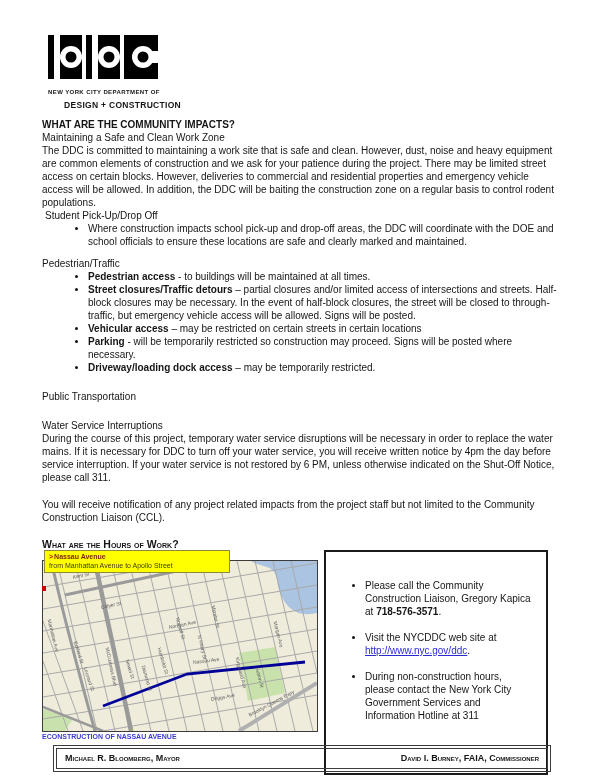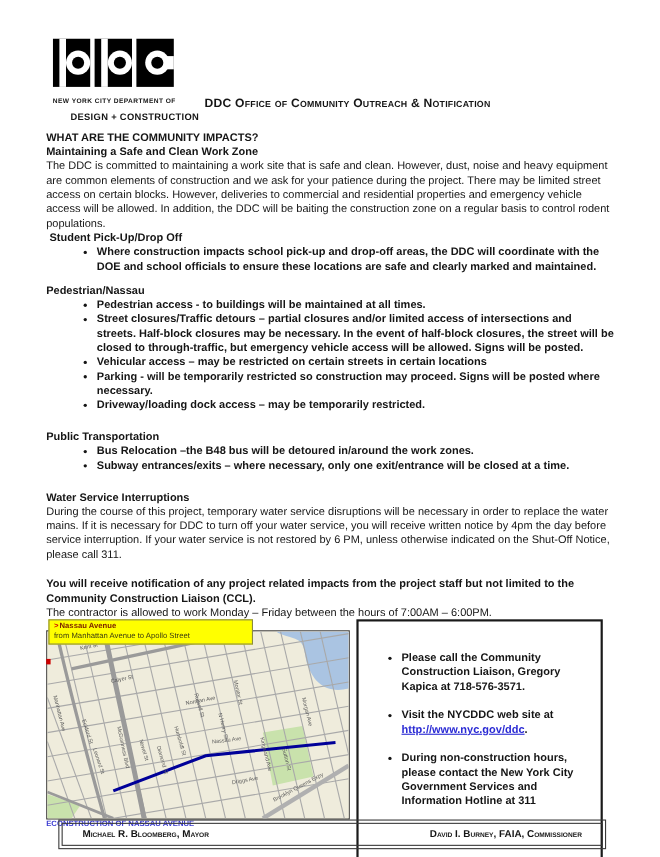--- a/index.html
+++ b/index.html
@@ -12,22 +12,22 @@
   .logo{width:122px;}
   .logo-line1{font-size:6px;font-weight:bold;letter-spacing:.4px;margin-top:2px;white-space:nowrap;}
   .logo-line2{font-size:8.5px;font-weight:bold;letter-spacing:.3px;white-space:nowrap;padding-left:16px;}
   .doc-title{margin-left:16px;margin-bottom:12px;font-weight:bold;font-size:11px;
              font-variant:small-caps;letter-spacing:.2px;}
 
   h2,h3{margin:0;font-size:10px;}
   .h-caps{font-weight:bold;}
   .smallcaps{font-variant:small-caps;font-weight:bold;font-size:10.5px;}
   p{margin:0;}
-  .b{font-weight:bold;}
-  ul{margin:0;padding-left:46px;list-style:disc;font-weight:bold;}
+  .b{font-weight:normal;}
+  ul{margin:0;padding-left:46px;list-style:disc;}
   li{margin:0;padding:0;}
   .mt-s{margin-top:9px;}
   .mt-m{margin-top:14px;}
   .mt-l{margin-top:16px;}
   .indent{padding-left:3px;}
 
   
   .row{display:flex;margin-top:9px;align-items:flex-start;}
   .map-wrap{width:276px;}
   .map-box{position:relative;width:274px;height:170px;border:1px solid #3c3c3c;background:#efecdc;}
@@ -43,21 +43,21 @@
   .map-caption{margin-top:1px;font-size:7px;line-height:8.5px;font-weight:bold;color:#3b3bd1;}
 
   .contact-box{margin-left:6px;margin-top:-10px;width:194px;border:2px solid #1a1a1a;
                padding:13px 13px 40px 13px;background:#fff;}
   .contact-box ul{padding-left:26px;margin-top:14px;}
   .contact-box li{margin-bottom:11px;margin-top:13px;}
   .blue-link{color:#2a2ad4;text-decoration:underline;cursor:pointer;}
 
   
   .footer-outer{position:absolute;left:53px;bottom:7px;width:492px;border:1px solid #3a3a3a;padding:2px;}
-  .footer-inner{border:1px solid #3a3a3a;padding:3px 18px;display:flex;justify-content:space-between;
+  .footer-inner{border:1px solid #3a3a3a;padding:3px 8px;display:flex;justify-content:space-between;
                 align-items:center;font-variant:small-caps;font-weight:bold;font-size:9px;gap:36px;}
   .footer-inner .blue-link{font-weight:bold;}
 </style>
 </head>
 <body>
 
 <div class="page">
 
   <div class="header">
     <div class="logo">
@@ -74,63 +74,56 @@
         <circle cx="61" cy="22" r="5.5" fill="#000"></circle>
 
         <rect x="76" y="0" width="34" height="44" fill="#000"></rect>
         <circle cx="95" cy="22" r="11" fill="#fff"></circle>
         <circle cx="95" cy="22" r="5.5" fill="#000"></circle>
         <rect x="101" y="16" width="9" height="12" fill="#fff"></rect>
       </svg>
       <div class="logo-line1">NEW YORK CITY DEPARTMENT OF</div>
       <div class="logo-line2">DESIGN + CONSTRUCTION</div>
     </div>
-    <div class="doc-title">DDC Office of Community Outreach &amp; Notification</div>
   </div>
 
   <div class="content">
 
     <h2 class="h-caps">WHAT ARE THE COMMUNITY IMPACTS?</h2>
 
     <h3 class="b">Maintaining a Safe and Clean Work Zone</h3>
     <p>The DDC is committed to maintaining a work site that is safe and clean.  However, dust, noise and heavy equipment are common elements of construction and we ask for your patience during the project.  There may be limited street access on certain blocks.  However, deliveries to commercial and residential properties and emergency vehicle access will be allowed.  In addition, the DDC will be baiting the construction zone on a regular basis to control rodent populations.</p>
 
     <h3 class="b indent">Student Pick-Up/Drop Off</h3>
     <ul>
       <li>Where construction impacts school pick-up and drop-off areas, the DDC will coordinate with the DOE and school officials to ensure these locations are safe and clearly marked and maintained.</li>
     </ul>
 
-    <h3 class="b mt-s">Pedestrian/Nassau</h3>
+    <h3 class="b mt-s">Pedestrian/Traffic</h3>
     <ul>
 
         <li><strong>Pedestrian access</strong><span> - to buildings will be maintained at all times.</span></li>
 
         <li><strong>Street closures/Traffic detours</strong><span> – partial closures and/or limited access of intersections and streets. Half-block closures may be necessary.  In the event of half-block closures, the street will be closed to through-traffic, but emergency vehicle access will be allowed.  Signs will be posted.</span></li>
 
         <li><strong>Vehicular access</strong><span> – may be restricted on certain streets in certain locations</span></li>
 
         <li><strong>Parking</strong><span> - will be temporarily restricted so construction may proceed. Signs will be posted where necessary.</span></li>
 
         <li><strong>Driveway/loading dock access</strong><span> – may be temporarily restricted.</span></li>
       </ul>
 
     <h3 class="b mt-l">Public Transportation</h3>
-    <ul>
-
-        <li><strong>Bus Relocation</strong><span> –the B48 bus will be detoured in/around the work zones.</span></li>
-
-        <li><strong>Subway entrances/exits</strong><span> – where necessary, only one exit/entrance will be closed at a time.</span></li>
-      </ul>
 
     <h3 class="b mt-l">Water Service Interruptions</h3>
     <p>During the course of this project, temporary water service disruptions will be necessary in order to replace the water mains.  If it is necessary for DDC to turn off your water service, you will receive written notice by 4pm the day before service interruption.  If your water service is not restored by 6 PM, unless otherwise indicated on the Shut-Off Notice, please call 311.</p>
 
     <p class="b mt-m">You will receive notification of any project related impacts from the project staff but not limited to the Community Construction Liaison (CCL).</p>
 
-    <p>The contractor is allowed to work Monday – Friday between the hours of 7:00AM – 6:00PM.</p>
+    <h2 class="smallcaps mt-m">What are the Hours of Work?</h2>
 
     <div class="row">
 
       <div class="map-wrap">
         <div class="map-box">
           <svg width="274" height="170" viewBox="0 0 274 170">
             <rect width="274" height="170" fill="#efecdc"></rect>
 
             <path d="M208,0 L274,0 L274,52 C252,57 243,45 238,34 C233,24 236,13 228,8 C221,4 213,4 208,0 Z" fill="#aac4e2"></path>
 

